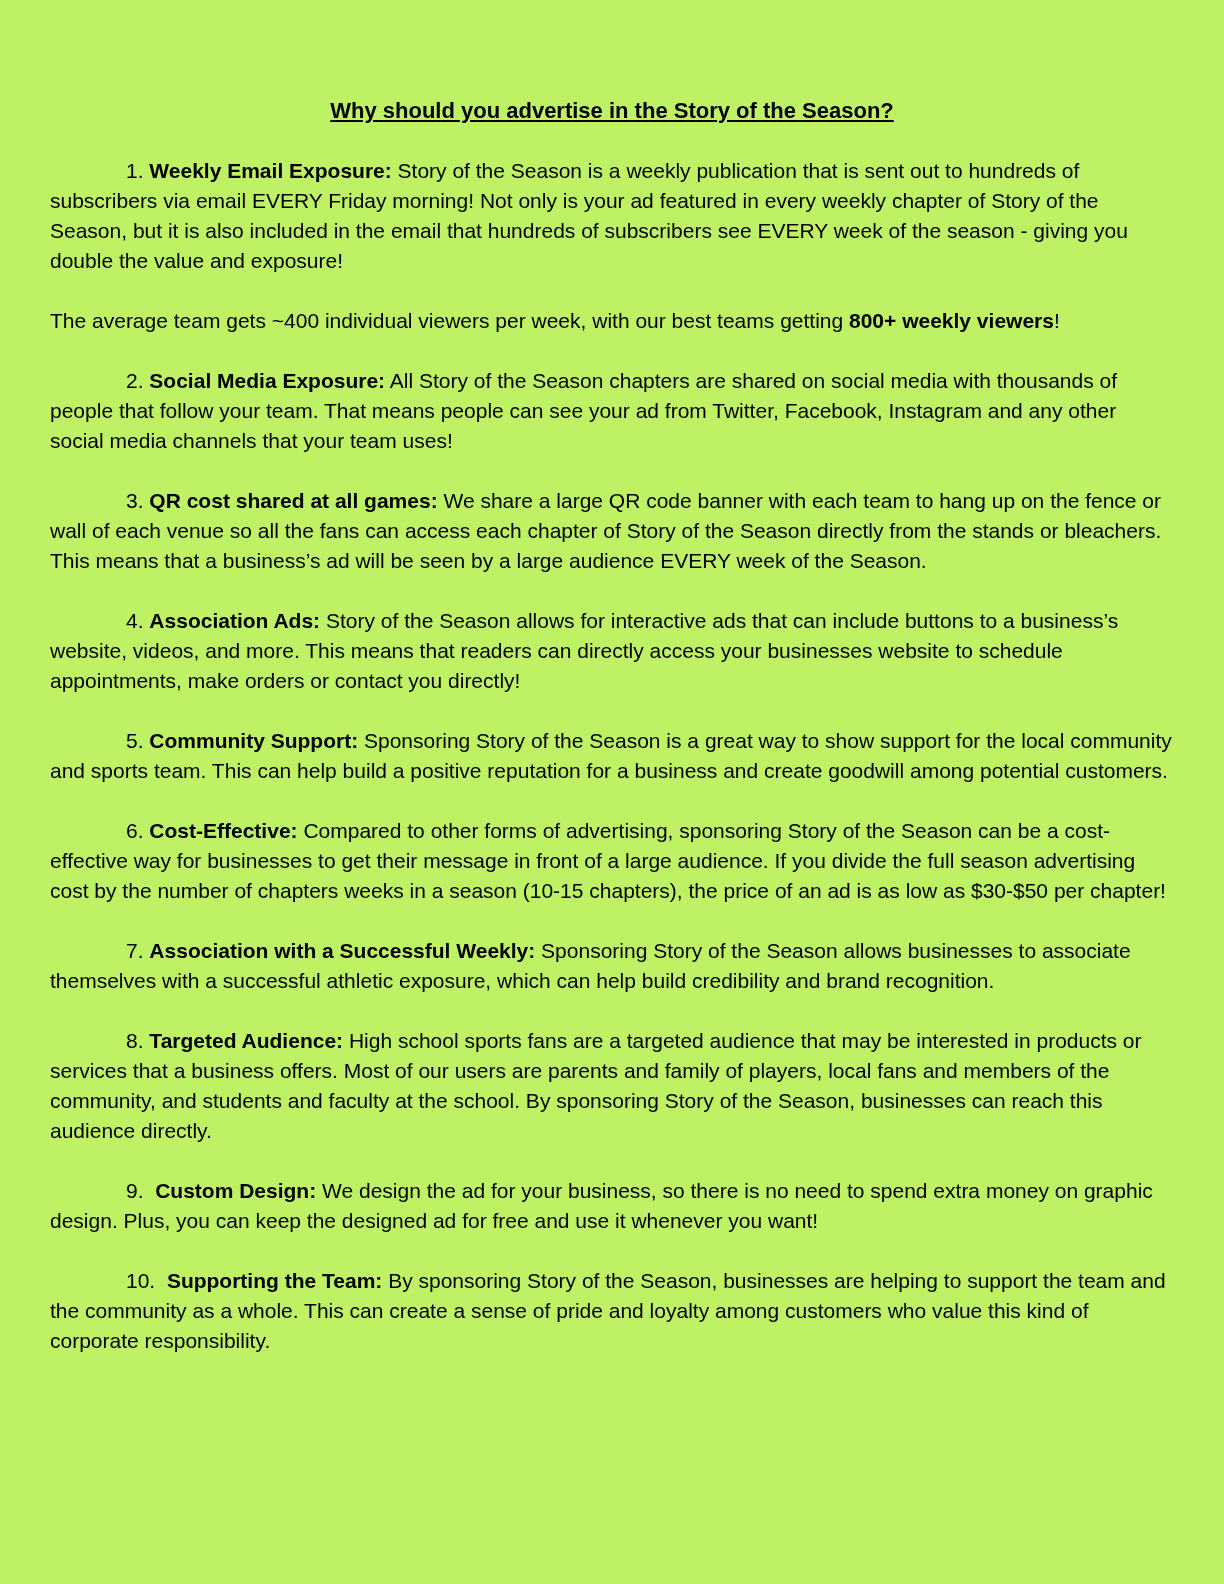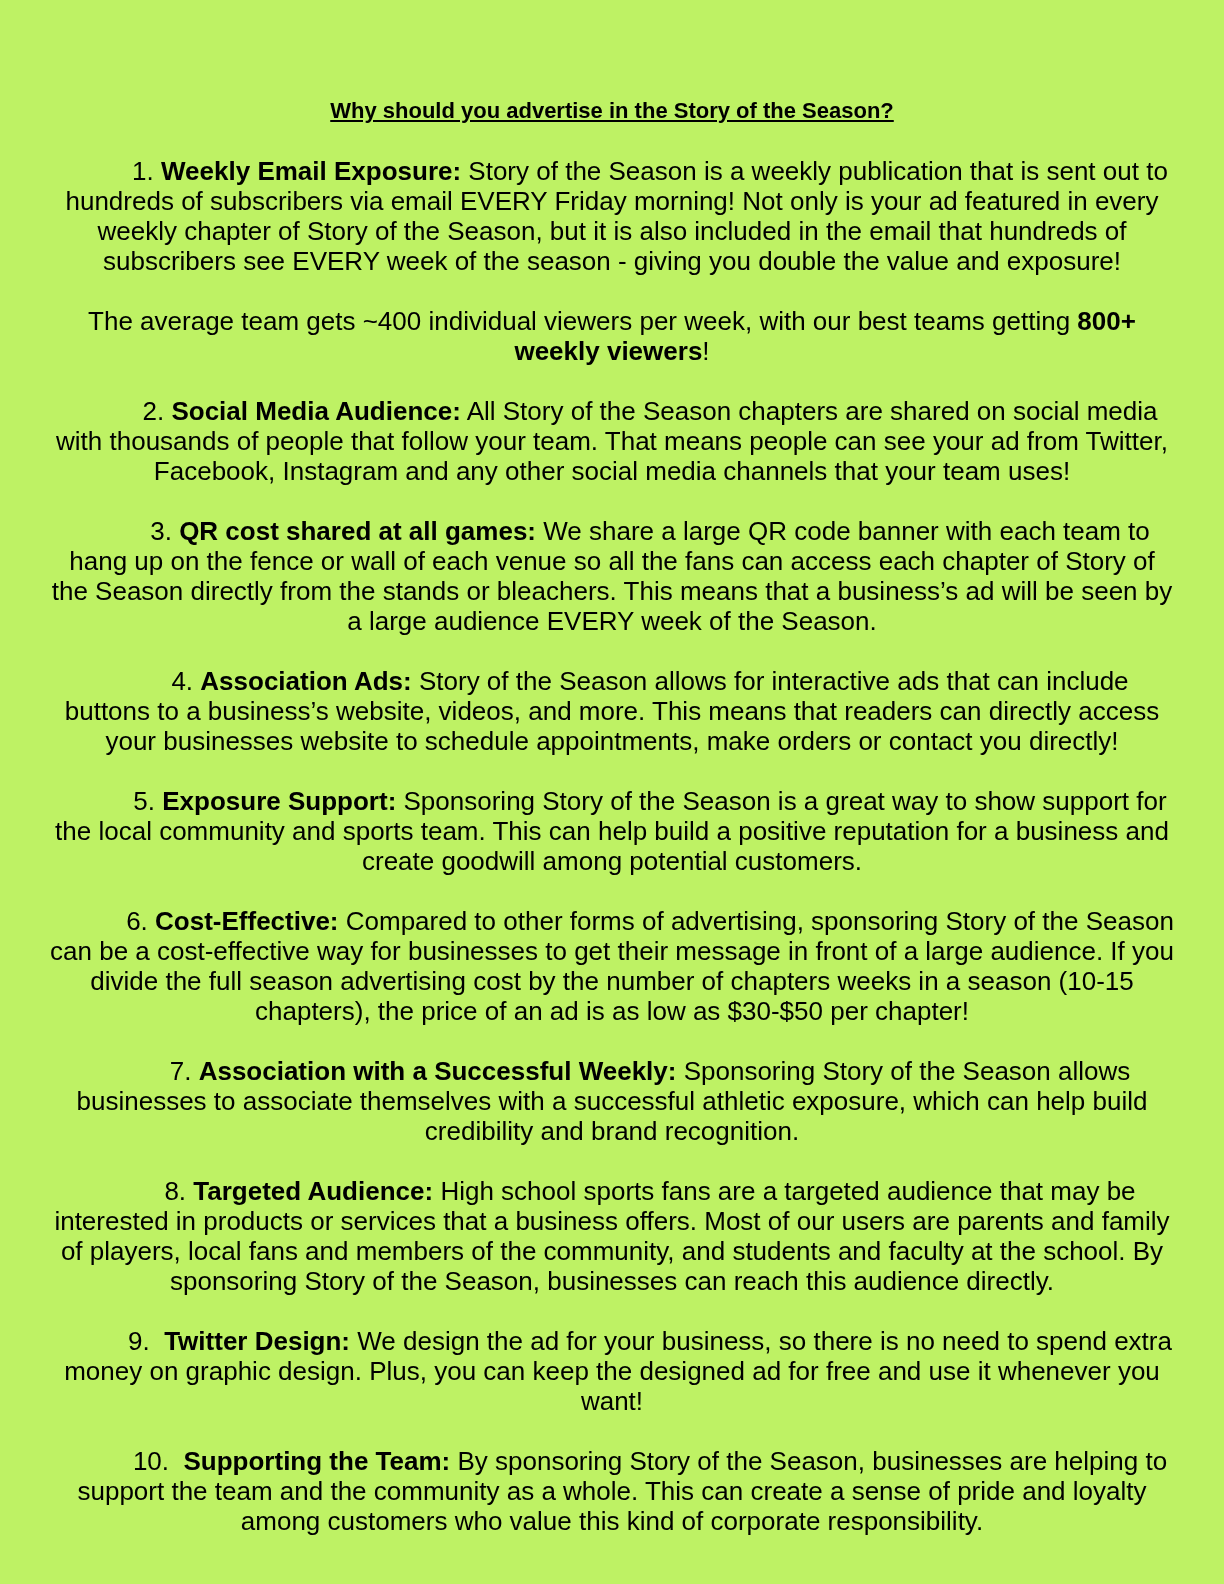--- a/index.html
+++ b/index.html
@@ -24,43 +24,43 @@
   }
   .doc-title {
     font-size: 22px;
     line-height: 30px;
     font-weight: bold;
     text-decoration: underline;
     text-align: center;
     margin: 0 0 30px 0;
   }
   .para {
-    font-size: 26px;
+    font-size: 21px;
     line-height: 30px;
     font-weight: normal;
     margin: 12px 0 30px 0;
-    text-align: center;
+    text-align: left;
   }
   .para.indent {
     text-indent: 76px;
   }
   .b {
     font-weight: bold;
   }
 </style>
 </head>
 <body>
 
 <div class="page">
   <h1 class="doc-title">Why should you advertise in the Story of the Season?</h1>
 
   <p class="para indent"><span>1. </span><span class="b">Weekly Email Exposure:</span><span> Story of the Season is a weekly publication that is sent out to hundreds of subscribers via email EVERY Friday morning! Not only is your ad featured in every weekly chapter of Story of the Season, but it is also included in the email that hundreds of subscribers see EVERY week of the season - giving you double the value and exposure!</span></p>
   <p class="para"><span>The average team gets ~400 individual viewers per week, with our best teams getting </span><span class="b">800+ weekly viewers</span><span>!</span></p>
-  <p class="para indent"><span>2. </span><span class="b">Social Media Audience:</span><span> All Story of the Season chapters are shared on social media with thousands of people that follow your team. That means people can see your ad from Twitter, Facebook, Instagram and any other social media channels that your team uses!</span></p>
+  <p class="para indent"><span>2. </span><span class="b">Social Media Exposure:</span><span> All Story of the Season chapters are shared on social media with thousands of people that follow your team. That means people can see your ad from Twitter, Facebook, Instagram and any other social media channels that your team uses!</span></p>
   <p class="para indent"><span>3. </span><span class="b">QR cost shared at all games:</span><span> We share a large QR code banner with each team to hang up on the fence or wall of each venue so all the fans can access each chapter of Story of the Season directly from the stands or bleachers. This means that a business’s ad will be seen by a large audience EVERY week of the Season.</span></p>
   <p class="para indent"><span>4. </span><span class="b">Association Ads:</span><span> Story of the Season allows for interactive ads that can include buttons to a business’s website, videos, and more. This means that readers can directly access your businesses website to schedule appointments, make orders or contact you directly!</span></p>
-  <p class="para indent"><span>5. </span><span class="b">Exposure Support:</span><span> Sponsoring Story of the Season is a great way to show support for the local community and sports team. This can help build a positive reputation for a business and create goodwill among potential customers.</span></p>
+  <p class="para indent"><span>5. </span><span class="b">Community Support:</span><span> Sponsoring Story of the Season is a great way to show support for the local community and sports team. This can help build a positive reputation for a business and create goodwill among potential customers.</span></p>
   <p class="para indent"><span>6. </span><span class="b">Cost-Effective:</span><span> Compared to other forms of advertising, sponsoring Story of the Season can be a cost-effective way for businesses to get their message in front of a large audience.  If you divide the full season advertising cost by the number of chapters weeks in a season (10-15 chapters), the price of an ad is as low as $30-$50 per chapter!</span></p>
   <p class="para indent"><span>7. </span><span class="b">Association with a Successful Weekly:</span><span> Sponsoring Story of the Season allows businesses to associate themselves with a successful athletic exposure, which can help build credibility and brand recognition.</span></p>
   <p class="para indent"><span>8. </span><span class="b">Targeted Audience:</span><span> High school sports fans are a targeted audience that may be interested in products or services that a business offers. Most of our users are parents and family of players, local fans and members of the community, and students and faculty at the school. By sponsoring Story of the Season, businesses can reach this audience directly.</span></p>
-  <p class="para indent"><span>9.&nbsp; </span><span class="b">Twitter Design:</span><span> We design the ad for your business, so there is no need to spend extra money on graphic design. Plus, you can keep the designed ad for free and use it whenever you want!</span></p>
+  <p class="para indent"><span>9.&nbsp; </span><span class="b">Custom Design:</span><span> We design the ad for your business, so there is no need to spend extra money on graphic design. Plus, you can keep the designed ad for free and use it whenever you want!</span></p>
   <p class="para indent"><span>10.&nbsp; </span><span class="b">Supporting the Team:</span><span> By sponsoring Story of the Season, businesses are helping to support the team and the community as a whole. This can create a sense of pride and loyalty among customers who value this kind of corporate responsibility.</span></p>
 </div>
 
 </body></html>

